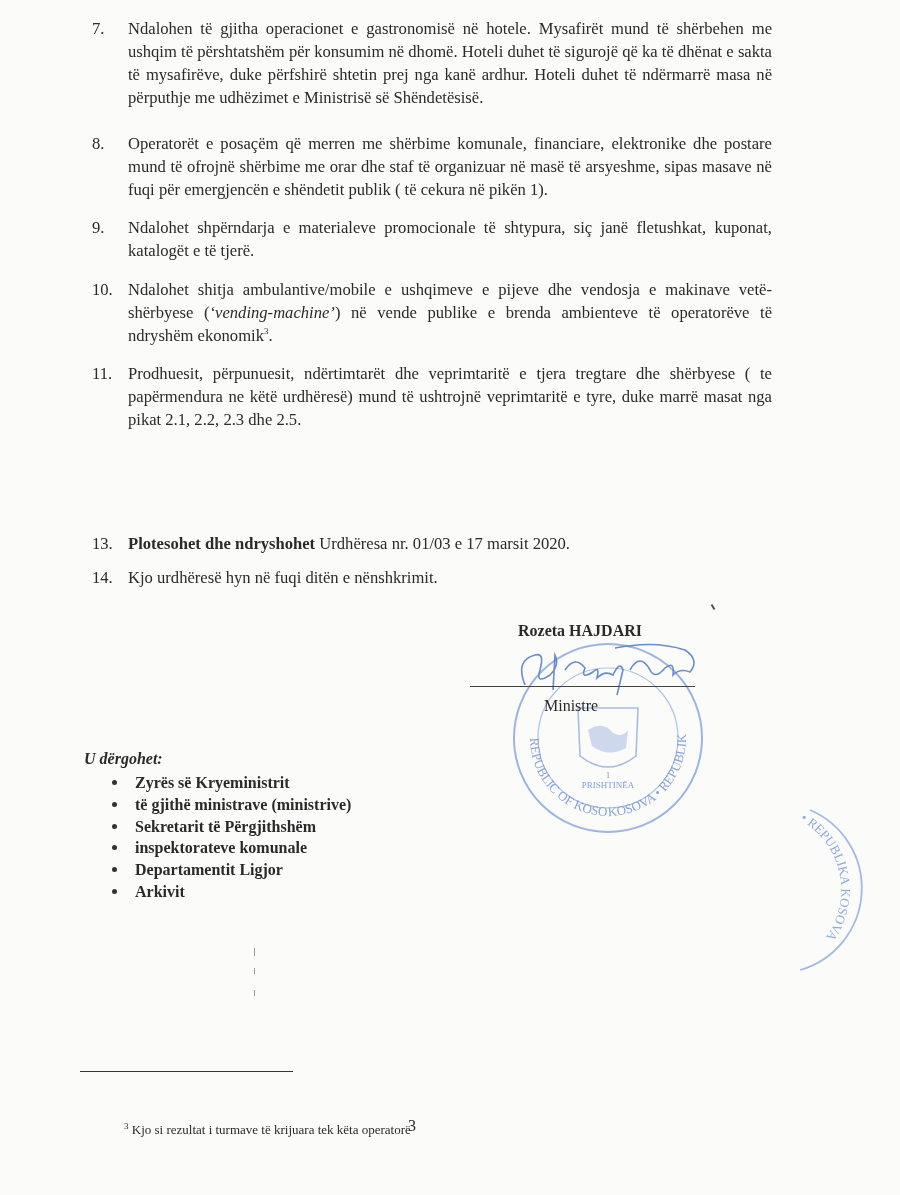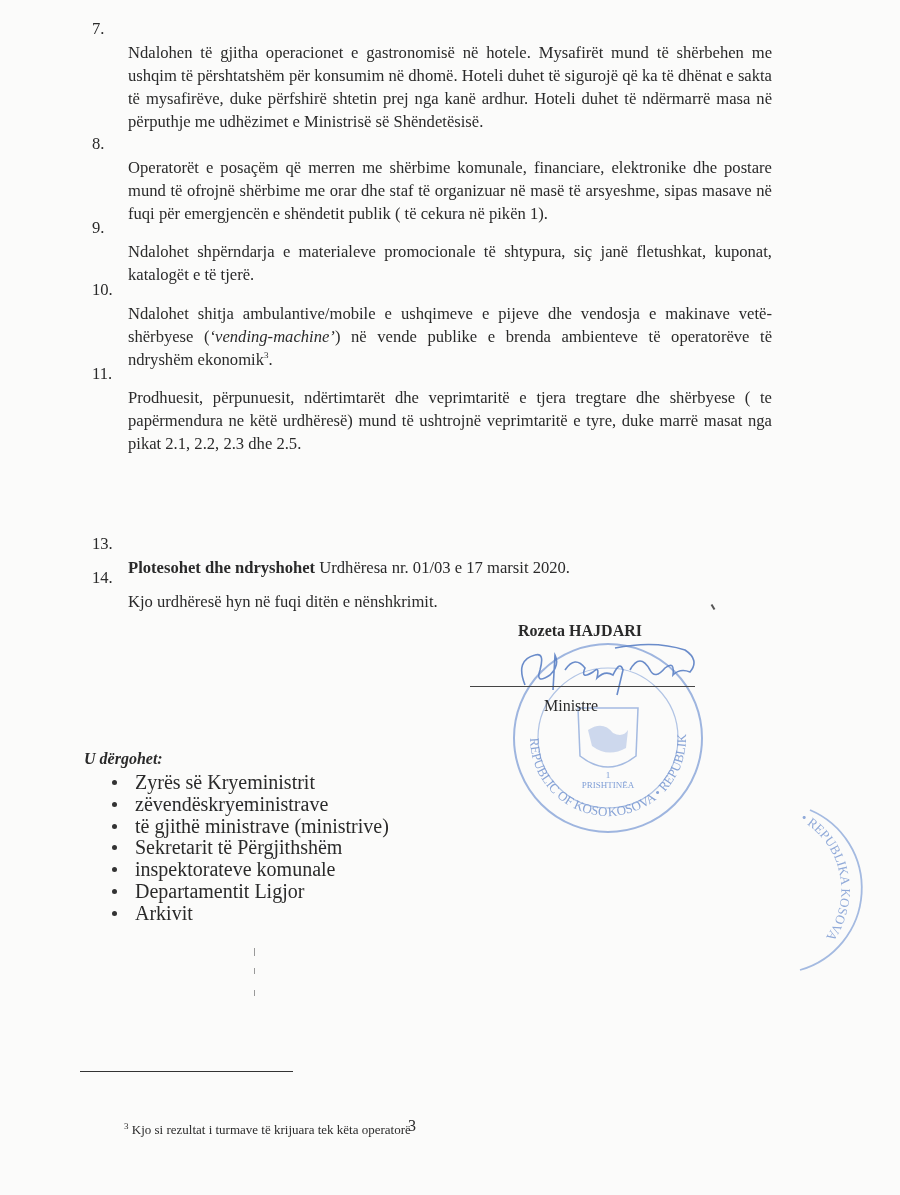--- a/index.html
+++ b/index.html
@@ -5,36 +5,36 @@
   html, body { margin: 0; padding: 0; }
   body {
     width: 900px; height: 1195px; position: relative; overflow: hidden;
     background: #fbfbfa;
     font-family: "Liberation Serif", "DejaVu Serif", serif;
     color: #2a2a2a;
   }
   .page { position: absolute; left: 0; top: 0; width: 900px; height: 1195px; }
   .item { position: absolute; left: 92px; width: 680px; font-size: 16.6px; line-height: 23px; }
   .item .num { position: absolute; left: 0; top: 0; width: 30px; }
-  .item .txt { margin-left: 36px; text-align: justify; text-align-last: left; margin-top: 24px; }
+  .item .txt { margin-left: 36px; text-align: justify; text-align-last: left; }
   .item .txt b { font-weight: bold; }
   .item .txt i { font-style: italic; }
   sup { font-size: 9px; vertical-align: super; line-height: 0; }
 
   .sig-name { position: absolute; left: 518px; top: 622px; font-size: 16px; font-weight: bold; }
   .sig-line { position: absolute; left: 470px; top: 686px; width: 225px; height: 1px; background: #444; }
   .sig-title { position: absolute; left: 544px; top: 697px; font-size: 16px; }
   .stamp { position: absolute; left: 508px; top: 638px; width: 200px; height: 200px; }
   .stamp2 { position: absolute; left: 770px; top: 790px; width: 130px; height: 190px; }
   .signature { position: absolute; left: 505px; top: 640px; width: 200px; height: 60px; }
   .tick { position: absolute; left: 712px; top: 604px; width: 2px; height: 6px; background: #555; transform: rotate(-30deg); }
 
   .sent-label { position: absolute; left: 84px; top: 750px; font-size: 16px; font-weight: bold; font-style: italic; text-align: right; }
   .sent-list { position: absolute; left: 112px; top: 772px; margin: 0; padding: 0; list-style: none; }
-  .sent-list li { position: relative; font-size: 20px; line-height: 21.8px; padding-left: 23px; }
+  .sent-list li { position: relative; font-size: 16px; line-height: 21.8px; padding-left: 23px; font-weight: bold; }
   .sent-list li .bullet { position: absolute; left: 0; top: 8px; width: 5px; height: 5px; border-radius: 50%; background: #333; }
   .mark { position: absolute; left: 254px; width: 1px; background: #999; }
 
   .fn-line { position: absolute; left: 80px; top: 1071px; width: 213px; height: 1px; background: #333; }
   .footnote { position: absolute; left: 80px; top: 1122px; font-size: 13px; margin-left: 44px; }
   .page-num { position: absolute; left: 408px; top: 1117px; font-size: 16px; }
 </style>
 </head>
 <body>
 
@@ -104,21 +104,20 @@
     <path d="M50 20 A 85 85 0 0 1 40 180" fill="none" stroke="#7f9ed6" stroke-width="1.8" opacity="0.7" transform="translate(-10,0) scale(1,1)"></path>
     <defs>
         <path id="arc2" d="M 30 30 A 80 80 0 0 1 30 170"></path>
       </defs>
     <text font-size="13" fill="#6d8fce" opacity="0.75" font-family="Liberation Serif, serif"><textPath href="#arc2">• REPUBLIKA KOSOVA</textPath></text>
   </svg>
 
   <div class="sent-label">U dërgohet:</div>
   <ul class="sent-list">
     <li><span class="bullet"></span><span>Zyrës së Kryeministrit</span></li>
-    <li><span class="bullet"></span><span>zëvendëskryeministrave</span></li>
     <li><span class="bullet"></span><span>të gjithë ministrave (ministrive)</span></li>
     <li><span class="bullet"></span><span>Sekretarit të Përgjithshëm</span></li>
     <li><span class="bullet"></span><span>inspektorateve komunale</span></li>
     <li><span class="bullet"></span><span>Departamentit Ligjor</span></li>
     <li><span class="bullet"></span><span>Arkivit</span></li>
   </ul>
   <div class="mark" style="top:948px;height:8px"></div>
   <div class="mark" style="top:968px;height:6px"></div>
   <div class="mark" style="top:990px;height:6px"></div>
 

